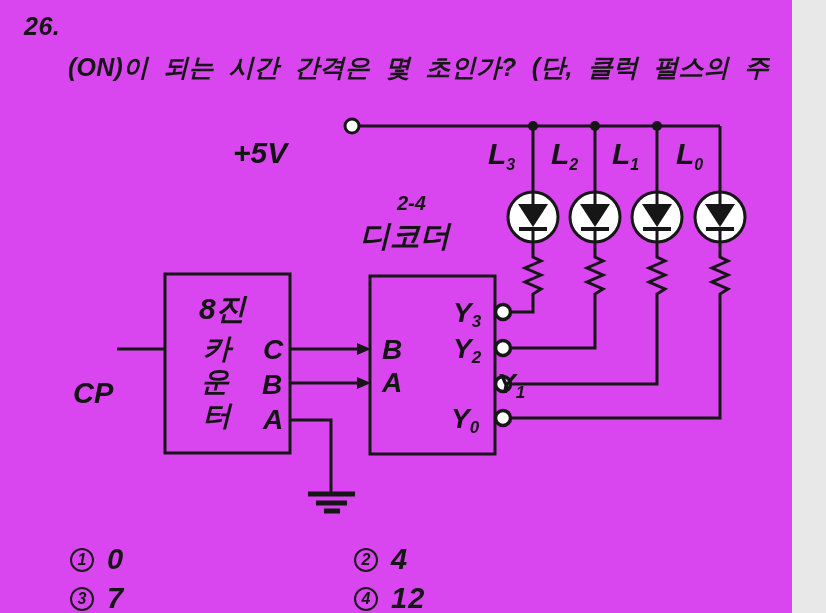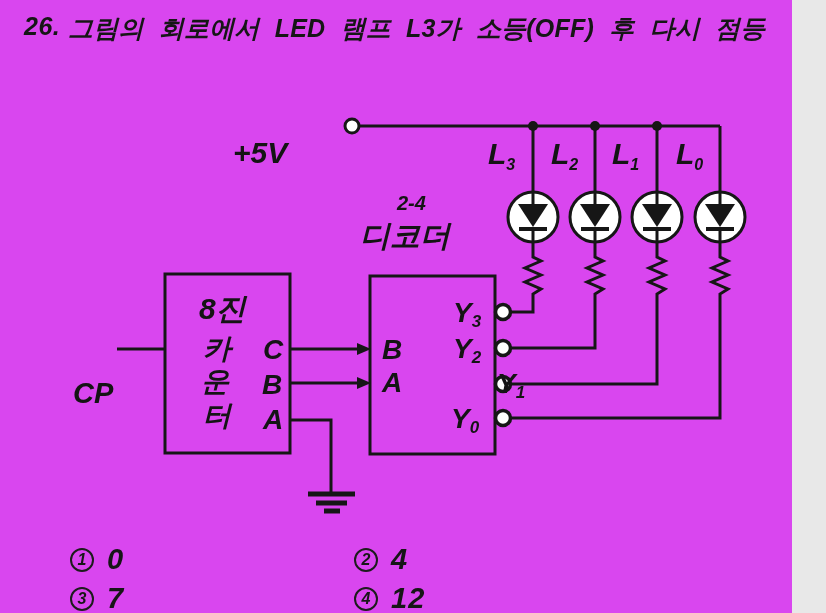--- a/index.html
+++ b/index.html
@@ -45,21 +45,21 @@
     font-size:16px;font-weight:600;box-sizing:border-box;
   }
   .cval{font-size:29px;font-weight:600;letter-spacing:1px;}
 </style>
 </head>
 <body>
 
 <div class="page">
 
   <div class="qnum">26.</div>
-  <div class="qline" style="top:12px;">그림의 회로에서 LED 램프 L3가 소등(OFF) 후 다시 점등</div>
+  <div class="qline" style="top:51px;">(ON)이 되는 시간 간격은 몇 초인가? (단, 클럭 펄스의 주</div>
 
   <svg width="826" height="613" viewBox="0 0 826 613">
     <g stroke="#161616" stroke-width="3" fill="none">
 
       <circle cx="352" cy="126" r="7" fill="#ffffff"></circle>
       <path d="M359,126 H720"></path>
 
       <path d="M533,126 V192"></path>
       <path d="M595,126 V192"></path>
       <path d="M657,126 V192"></path>

